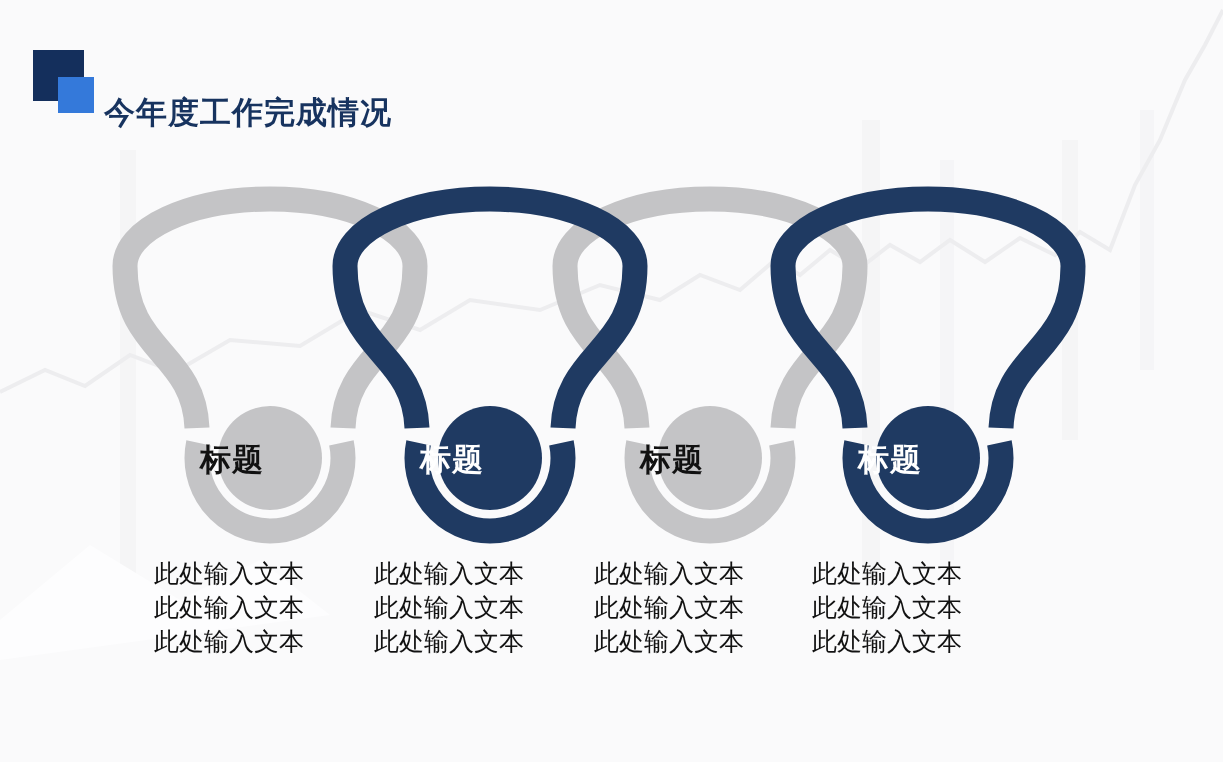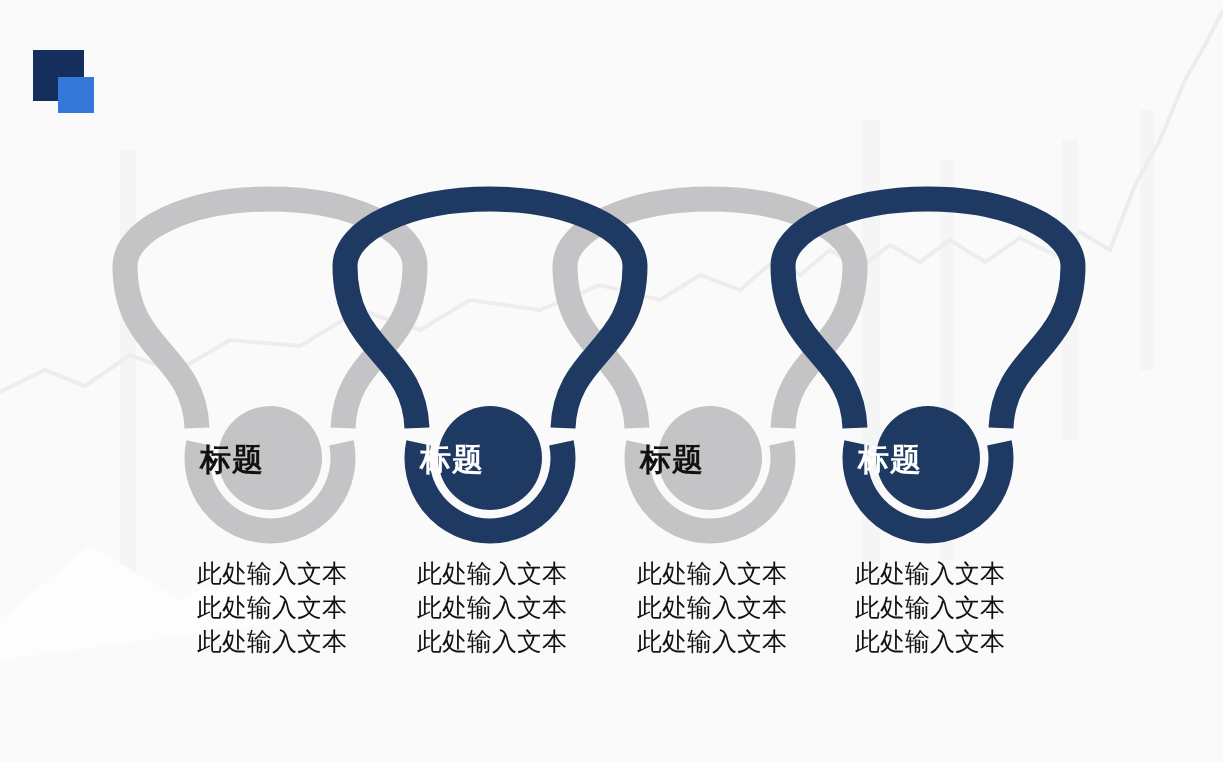--- a/index.html
+++ b/index.html
@@ -28,21 +28,21 @@
   
   #diagram-svg{position:absolute;left:0;top:0;z-index:1;}
   .unit-label{
     position:absolute;top:440px;width:140px;height:38px;line-height:38px;
     font-size:31px;font-weight:bold;letter-spacing:1px;
     transform:translateX(-50%);z-index:3;white-space:nowrap;
   }
   
   .text-col{
     position:absolute;top:557px;width:236px;transform:translateX(-50%);
-    text-align:center;z-index:3;
+    text-align:left;z-index:3;
   }
   .text-line{
     font-size:25px;line-height:34px;color:#121212;white-space:nowrap;
   }
 </style>
 </head>
 <body>
 
 <svg id="bg-decor" width="1223" height="762" viewBox="0 0 1223 762">
   <rect x="0" y="0" width="1223" height="762" fill="#FAFAFB"></rect>
@@ -79,20 +79,21 @@
     <g>
       <path d="M 855 428 C 852 352 783 352 783 266 A 145 67 0 0 1 1073 266 C 1073 352 1004 352 1001 428" fill="none" stroke="#1F3A62" stroke-width="25"></path>
       <path d="M 856.6 442.8 A 73 73 0 1 0 999.4 442.8" fill="none" stroke="#1F3A62" stroke-width="25"></path>
       <circle cx="928" cy="458" r="52" fill="#1F3A62"></circle>
     </g>
   </svg>
 
 <header class="title-block">
   <div class="sq-dark"></div>
   <div class="sq-light"></div>
+  <h1 class="slide-title">今年度工作完成情况</h1>
 </header>
 
 <div class="unit-label" style="left:270px;color:#111111">标题</div>
 <div class="unit-label" style="left:490px;color:#FFFFFF">标题</div>
 <div class="unit-label" style="left:710px;color:#111111">标题</div>
 <div class="unit-label" style="left:928px;color:#FFFFFF">标题</div>
 
 <div class="text-col" style="left:272px">
   <div class="text-line">此处输入文本</div>
   <div class="text-line">此处输入文本</div>

